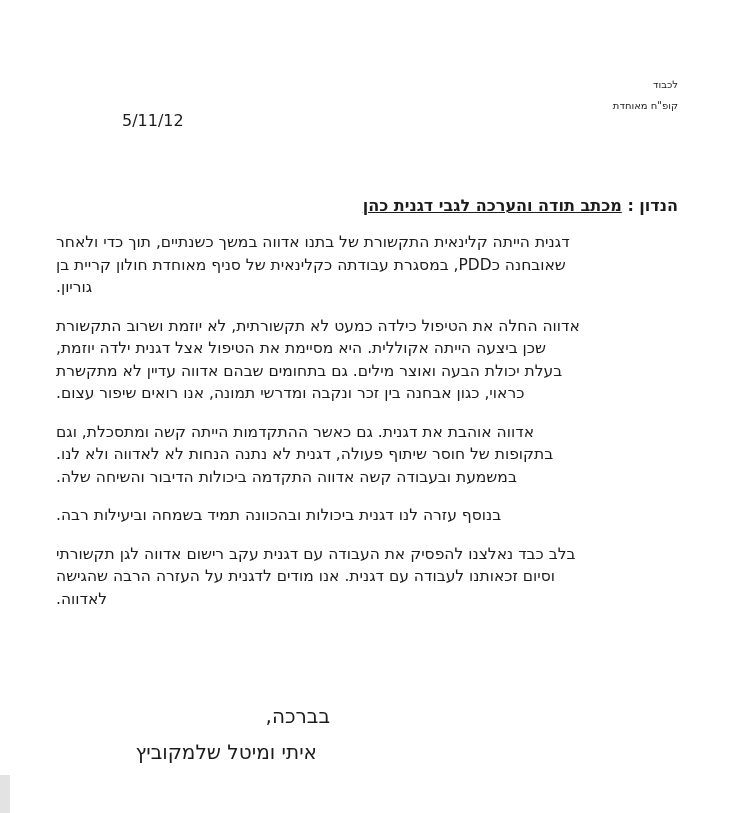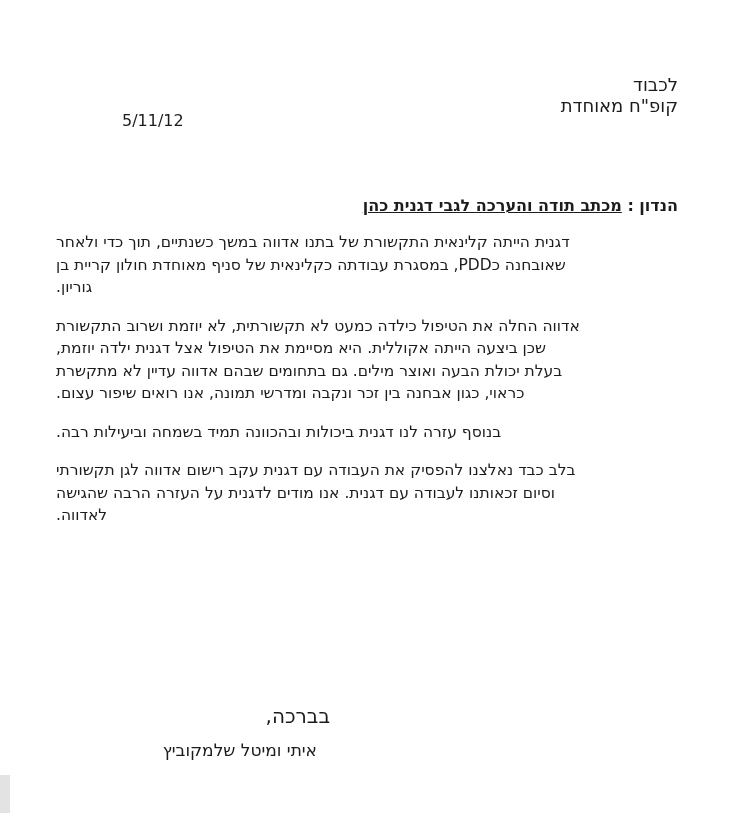--- a/index.html
+++ b/index.html
@@ -10,21 +10,21 @@
     background: #ffffff;
     font-family: "DejaVu Sans", sans-serif;
     color: #1c1c1c;
     direction: rtl;
     overflow: hidden;
   }
   .recipient {
     position: absolute;
     top: 74px;
     right: 77px;
-    font-size: 18px;
+    font-size: 10px;
     line-height: 21px;
   }
   .date {
     position: absolute;
     top: 111px;
     left: 122px;
     direction: ltr;
     font-size: 16px;
   }
   .subject {
@@ -52,21 +52,21 @@
   .closing {
     position: absolute;
     top: 704px;
     right: 425px;
     font-size: 20px;
   }
   .signature {
     position: absolute;
     top: 740px;
     right: 438px;
-    font-size: 17px;
+    font-size: 20px;
     text-align: center;
   }
   .scan-artifact {
     position: absolute;
     left: 0;
     top: 775px;
     width: 10px;
     height: 38px;
     background: #e3e3e3;
   }
@@ -86,20 +86,23 @@
   <div class="subject"><span>הנדון : </span><span class="underlined">מכתב תודה והערכה לגבי דגנית כהן</span></div>
 
   <div class="letter-body">
     <p class="para">דגנית הייתה קלינאית התקשורת של בתנו אדווה במשך כשנתיים, תוך כדי ולאחר
 שאובחנה כPDD, במסגרת עבודתה כקלינאית של סניף מאוחדת חולון קריית בן
 גוריון.</p>
     <p class="para">אדווה החלה את הטיפול כילדה כמעט לא תקשורתית, לא יוזמת ושרוב התקשורת
 שכן ביצעה הייתה אקוללית. היא מסיימת את הטיפול אצל דגנית ילדה יוזמת,
 בעלת יכולת הבעה ואוצר מילים. גם בתחומים שבהם אדווה עדיין לא מתקשרת
 כראוי, כגון אבחנה בין זכר ונקבה ומדרשי תמונה, אנו רואים שיפור עצום.</p>
+    <p class="para">אדווה אוהבת את דגנית. גם כאשר ההתקדמות הייתה קשה ומתסכלת, וגם
+בתקופות של חוסר שיתוף פעולה, דגנית לא נתנה הנחות לא לאדווה ולא לנו.
+במשמעת ובעבודה קשה אדווה התקדמה ביכולות הדיבור והשיחה שלה.</p>
     <p class="para">בנוסף עזרה לנו דגנית ביכולות ובהכוונה תמיד בשמחה וביעילות רבה.</p>
     <p class="para">בלב כבד נאלצנו להפסיק את העבודה עם דגנית עקב רישום אדווה לגן תקשורתי
 וסיום זכאותנו לעבודה עם דגנית. אנו מודים לדגנית על העזרה הרבה שהגישה
 לאדווה.</p>
   </div>
 
   <div class="closing">בברכה,</div>
 
   <div class="signature">איתי ומיטל שלמקוביץ</div>
 

